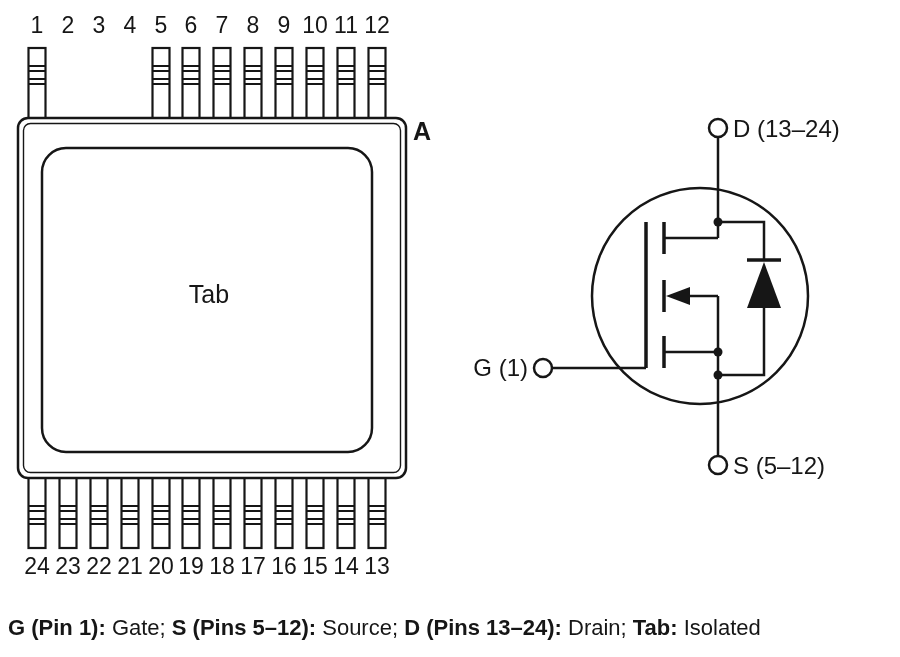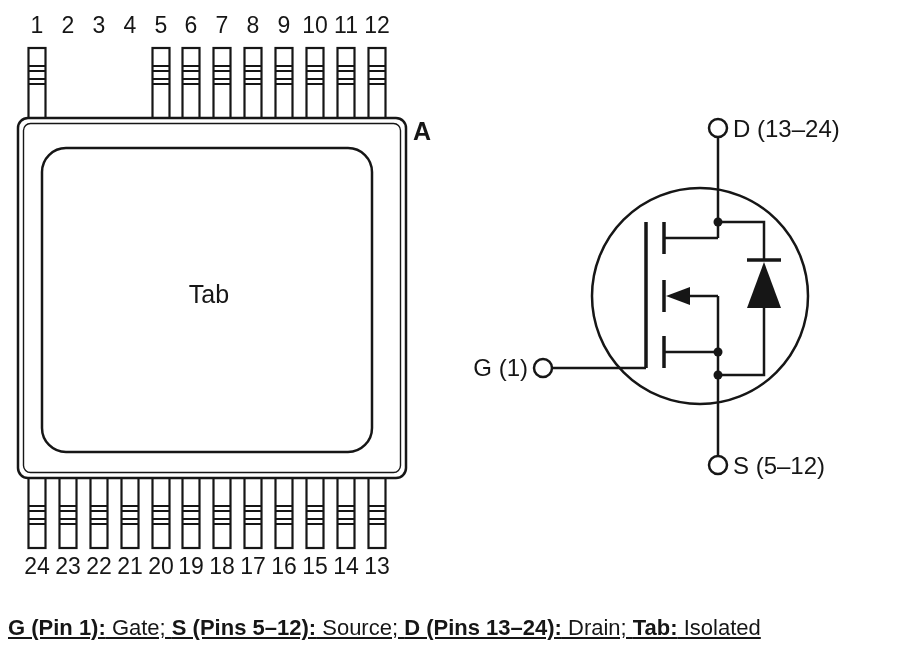--- a/index.html
+++ b/index.html
@@ -32,21 +32,20 @@
   .tri  { fill: var(--ink); stroke: none; }
 
   .caption {
     position: absolute;
     left: 8px;
     top: 615px;
     width: 884px;
     font-size: 22px;
     color: var(--ink);
     white-space: nowrap;
-    text-decoration: underline;
   }
   .caption b { font-weight: bold; }
 </style>
 </head>
 <body>
 
 <div class="stage">
 
   <svg width="900" height="657" viewBox="0 0 900 657" aria-hidden="true">
 

